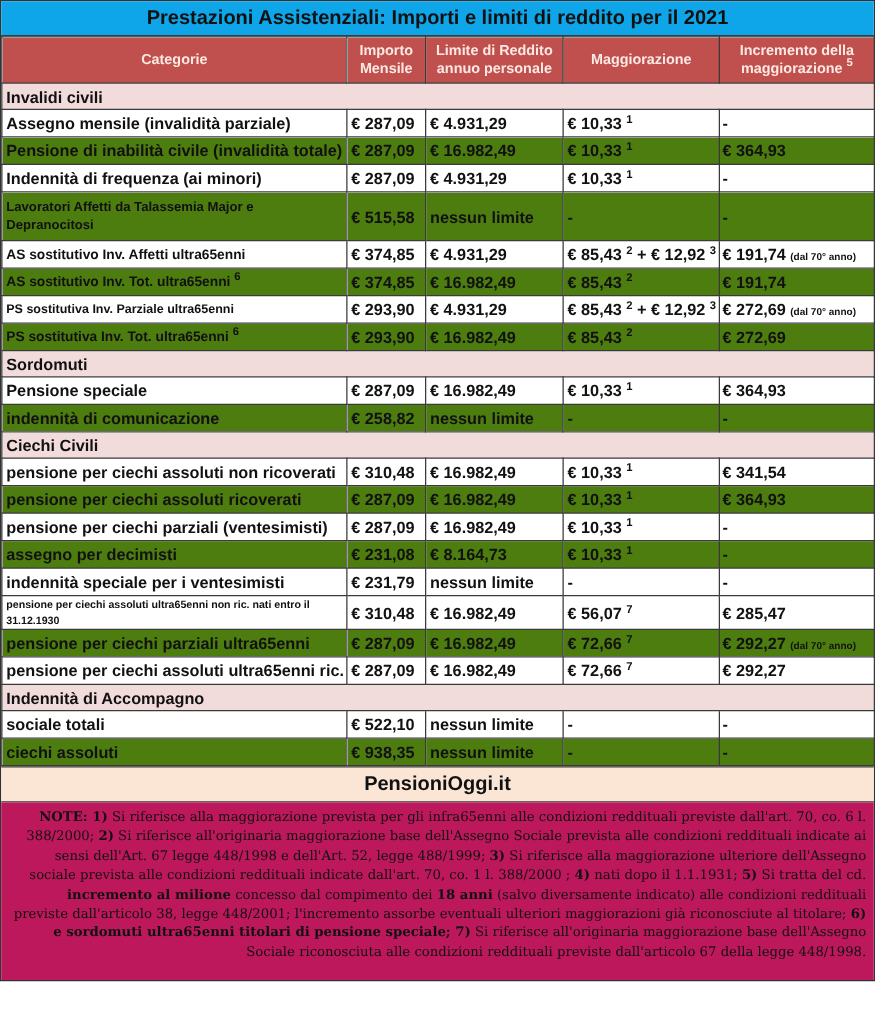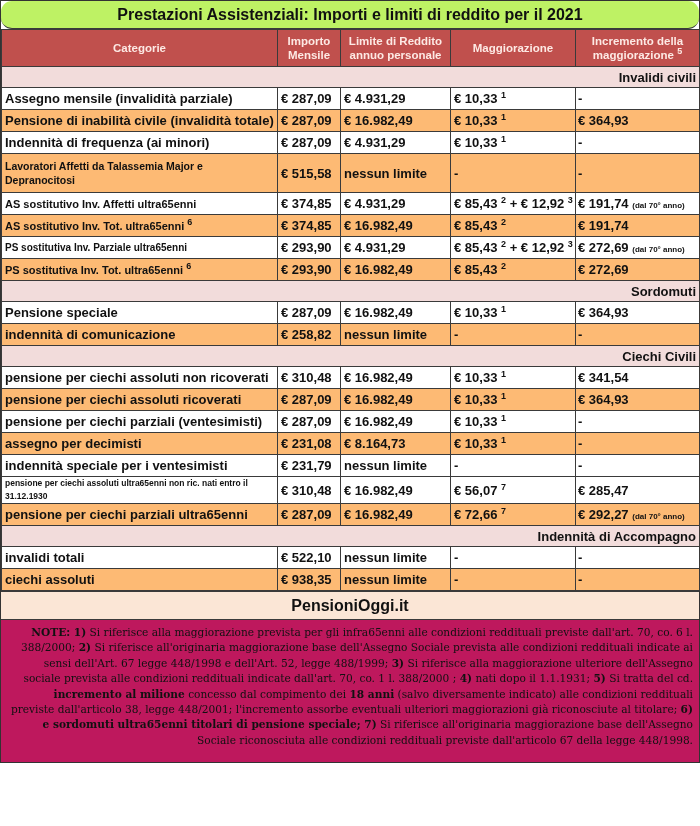--- a/index.html
+++ b/index.html
@@ -1,24 +1,24 @@
 <!DOCTYPE html>
 <html><head>
 <meta charset="utf-8">
 <style>
   html, body { margin:0; padding:0; background:#ffffff; }
   body { width:700px; height:826px; overflow:hidden; font-family:"Liberation Sans", sans-serif; color:#111; }
   .wrap { width:698px; border:1px solid #333; }
   table { border-collapse:collapse; width:698px; table-layout:fixed; }
   td, th { border:1px solid #3a3a3a; padding:0 3px; font-size:13px; font-weight:bold; white-space:nowrap; overflow:hidden; }
-  .title { height:27px; background:#bef264; text-align:center; font-size:16px; font-weight:bold; border-bottom:1px solid #3a3a3a; line-height:27px;border-radius:11px; }
+  .title { height:27px; background:#0ea5e9; text-align:center; font-size:16px; font-weight:bold; border-bottom:1px solid #3a3a3a; line-height:27px; }
   th { background:#c0504d; color:#fde9e4; font-size:11.5px; font-weight:bold; text-align:center; height:36px; line-height:14px; white-space:normal; }
-  tr.section td { background:#f2dcdb; text-align:right; font-size:13px; height:20px; }
+  tr.section td { background:#f2dcdb; text-align:left; font-size:13px; height:20px; }
   tr.odd td { background:#ffffff; }
-  tr.even td { background:#fdba74; }
+  tr.even td { background:#4d7c0f; }
   tr.r td { height:21px; }
   tr.tall td { height:38px; }
   tr.mid td { height:33px; }
   tr.mid2 td { height:25px; }
   td.small { font-size:10.5px; white-space:normal; line-height:14px; }
   td.small2 { font-size:8.5px; white-space:normal; line-height:13px; }
   sup { font-size:9px; vertical-align:5px; line-height:0; }
   .note-small { font-size:8px; font-weight:bold; }
   .site { height:27px; background:#fbe6d6; text-align:center; font-size:16px; font-weight:bold; line-height:27px; border-top:1px solid #3a3a3a; border-bottom:1px solid #3a3a3a; }
   .notes { background:#be185d; padding:5px 6px 6px 6px; font-family:"DejaVu Serif", serif; font-size:10.6px; line-height:15.4px; text-align:right; height:131px; color:#111; }
@@ -168,25 +168,32 @@
           <td style="padding-right: 0px;"><span>€ 56,07</span> <sup>7</sup></td>
           <td style="padding-left: 2px;"><span>€ 285,47</span></td>
         </tr>
         <tr class="even r">
           <td><span>pensione per ciechi parziali ultra65enni</span></td>
           <td>€ 287,09</td>
           <td>€ 16.982,49</td>
           <td style="padding-right: 0px;"><span>€ 72,66</span> <sup>7</sup></td>
           <td style="padding-left: 2px;"><span>€ 292,27</span> <span class="note-small">(dal 70° anno)</span></td>
         </tr>
+        <tr class="odd r">
+          <td><span>pensione per ciechi assoluti ultra65enni ric.</span></td>
+          <td>€ 287,09</td>
+          <td>€ 16.982,49</td>
+          <td style="padding-right: 0px;"><span>€ 72,66</span> <sup>7</sup></td>
+          <td style="padding-left: 2px;"><span>€ 292,27</span></td>
+        </tr>
         <tr class="section">
           <td colspan="5">Indennità di Accompagno</td>
         </tr>
         <tr class="odd r">
-          <td><span>invalidi totali</span></td>
+          <td><span>sociale totali</span></td>
           <td>€ 522,10</td>
           <td>nessun limite</td>
           <td style="padding-right: 0px;"><span>-</span></td>
           <td style="padding-left: 2px;"><span>-</span></td>
         </tr>
         <tr class="even r">
           <td><span>ciechi assoluti</span></td>
           <td>€ 938,35</td>
           <td>nessun limite</td>
           <td style="padding-right: 0px;"><span>-</span></td>

